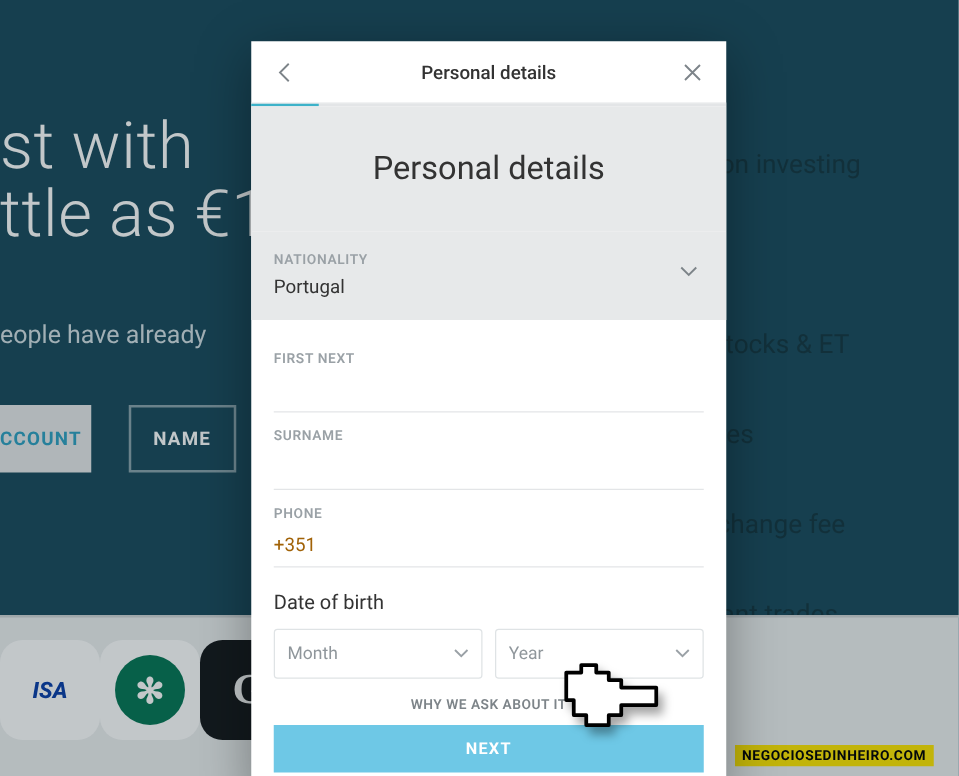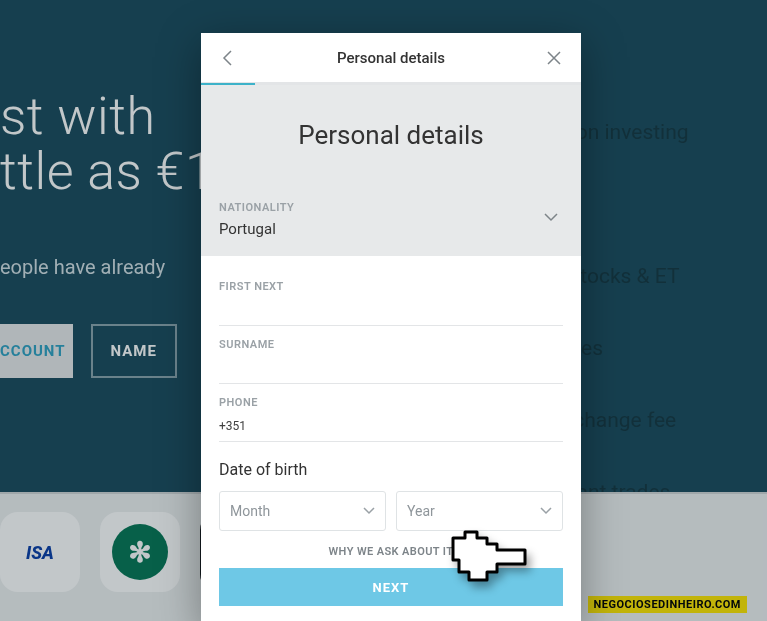--- a/index.html
+++ b/index.html
@@ -3,26 +3,26 @@
 <meta charset="utf-8">
 <style>
   * { box-sizing: border-box; margin: 0; padding: 0; font-family: -apple-system, BlinkMacSystemFont, "Segoe UI", Roboto, Arial, sans-serif; }
   html, body { width: 767px; height: 621px; overflow: hidden; }
   .page { position: relative; width: 767px; height: 621px; background: #1a4a5c; }
   .backdrop { position: absolute; inset: 0; }
   .hero { position: absolute; left: 0; top: 90px; color: #fff; font-weight: 300; }
   .hero-line1 { font-size: 52px; line-height: 1.05; letter-spacing: 0.5px; }
   .hero-line2 { font-size: 52px; line-height: 1.05; letter-spacing: 0.5px; }
   .hero-sub { position: absolute; left: 0; top: 255px; color: #d3dfe4; font-size: 20px; }
-  .btns { position: absolute; left: 0; top: 324px; display: flex; gap: 18px; }
+  .btns { position: absolute; left: 0; top: 324px; display: flex; gap: 30px; }
   .btn-prim { background: #e7e9ea; color: #2fa0c2; border: none; padding: 18px 7px 18px 0; font-size: 15px; font-weight: 700; letter-spacing: 1px; }
   .btn-sec { background: transparent; color: #fff; border: 2px solid #8aa3ac; padding: 16px 18px; font-size: 15px; font-weight: 700; letter-spacing: 1px; }
   .logo-strip { position: absolute; left: 0; top: 492px; height: 130px; right: 0; background: #eef0f1; }
   .logo-strip::before { content:""; position:absolute; left:0; right:0; top:0; height:2px; background:#d0d4d6; }
-  .logos { position: absolute; top: 20px; left: 0; display: flex; gap: 20px; align-items: flex-end; }
+  .logos { position: absolute; top: 20px; left: 0; display: flex; align-items: flex-end; }
   .logo-card { width: 80px; height: 80px; border-radius: 18px; display:flex; align-items:center; justify-content:center; font-weight:800; }
   .logo-visa { background:#fff; color:#0a3ea8; font-size:18px; font-style: italic; }
   .logo-sbux { background:#fff; }
   .sbux-circle { width:56px; height:56px; border-radius:50%; background:#067655; display:flex; align-items:center; justify-content:center; color:#fff; font-size:28px; }
   .logo-dark { background:#15171a; color:#fff; font-size:34px; font-family: Georgia, serif; letter-spacing: -3px; }
   .feat-strip { position:absolute; right:0; top:0; bottom:0; width:260px; padding-top: 120px; }
   .feat-item { color:#153641; font-size:21px; margin-bottom:48px; white-space: nowrap; }
   .watermark { position:absolute; right:20px; bottom:8px; background:#ffe600; color:#000; font-size:11px; font-weight:700; padding:2px 6px; letter-spacing:0.5px;margin-left:16px; }
   .dimmer { position:absolute; inset:0; background: rgba(10,30,40,0.25); }
   
@@ -33,21 +33,21 @@
   .modal-progress { height:2px; background:#e3e5e7; }
   .modal-progress-fill { width:54px; height:2px; background:#3db2c9; }
   .modal-header { background:#e7e9ea; padding: 35px 0; text-align:center; }
   .modal-header h2 { font-weight:400; font-size:26px; color:#333; }
   .section-nat { background:#e7e9ea; padding: 16px 18px 18px; position:relative; }
   .label { color:#9aa1a6; font-size:11px; font-weight:600; letter-spacing:0.5px; }
   .nat-val { color:#333; font-size:15px; margin-top:6px; }
   .chevron { position:absolute; right:22px; top:22px; }
   .form-body { padding: 14px 18px 0; }
   .field { margin-bottom: 12px; }
-  .field-input { width:100%; border:none; border-bottom:1px solid #e3e5e7; padding: 10px 0 8px; font-size:12px; color:#404040; outline:none; }
+  .field-input { width:100%; border:none; border-bottom:1px solid #e3e5e7; padding: 10px 0 8px; font-size:15px; color:#a16207; outline:none; }
   .field .label { display:block; margin-top:10px; }
   .dob-title { color:#333; font-size:16px; margin-top:18px; margin-bottom:12px; }
   .dob-row { display:flex; gap:10px; margin-bottom: 4px; }
   .select { flex:1; height:40px; border:1px solid #dfe3e5; border-radius:3px; display:flex; align-items:center; justify-content:space-between; padding:0 10px; color:#8f969b; font-size:14px; }
   .modal-bottom { padding: 10px 18px 20px; }
   .why { text-align:center; color:#7d8489; font-size:11px; font-weight:600; letter-spacing:0.4px; margin-bottom:10px; }
   .next-btn { width:100%; height:38px; background:#6ec8e6; color:#fff; border:none; font-size:13px; font-weight:700; letter-spacing:1px; }
   
   .cursor-hand { position:absolute; left:447px; top:528px; pointer-events:none; filter: drop-shadow(4px 6px 4px rgba(0,0,0,0.35)); }
 </style>

